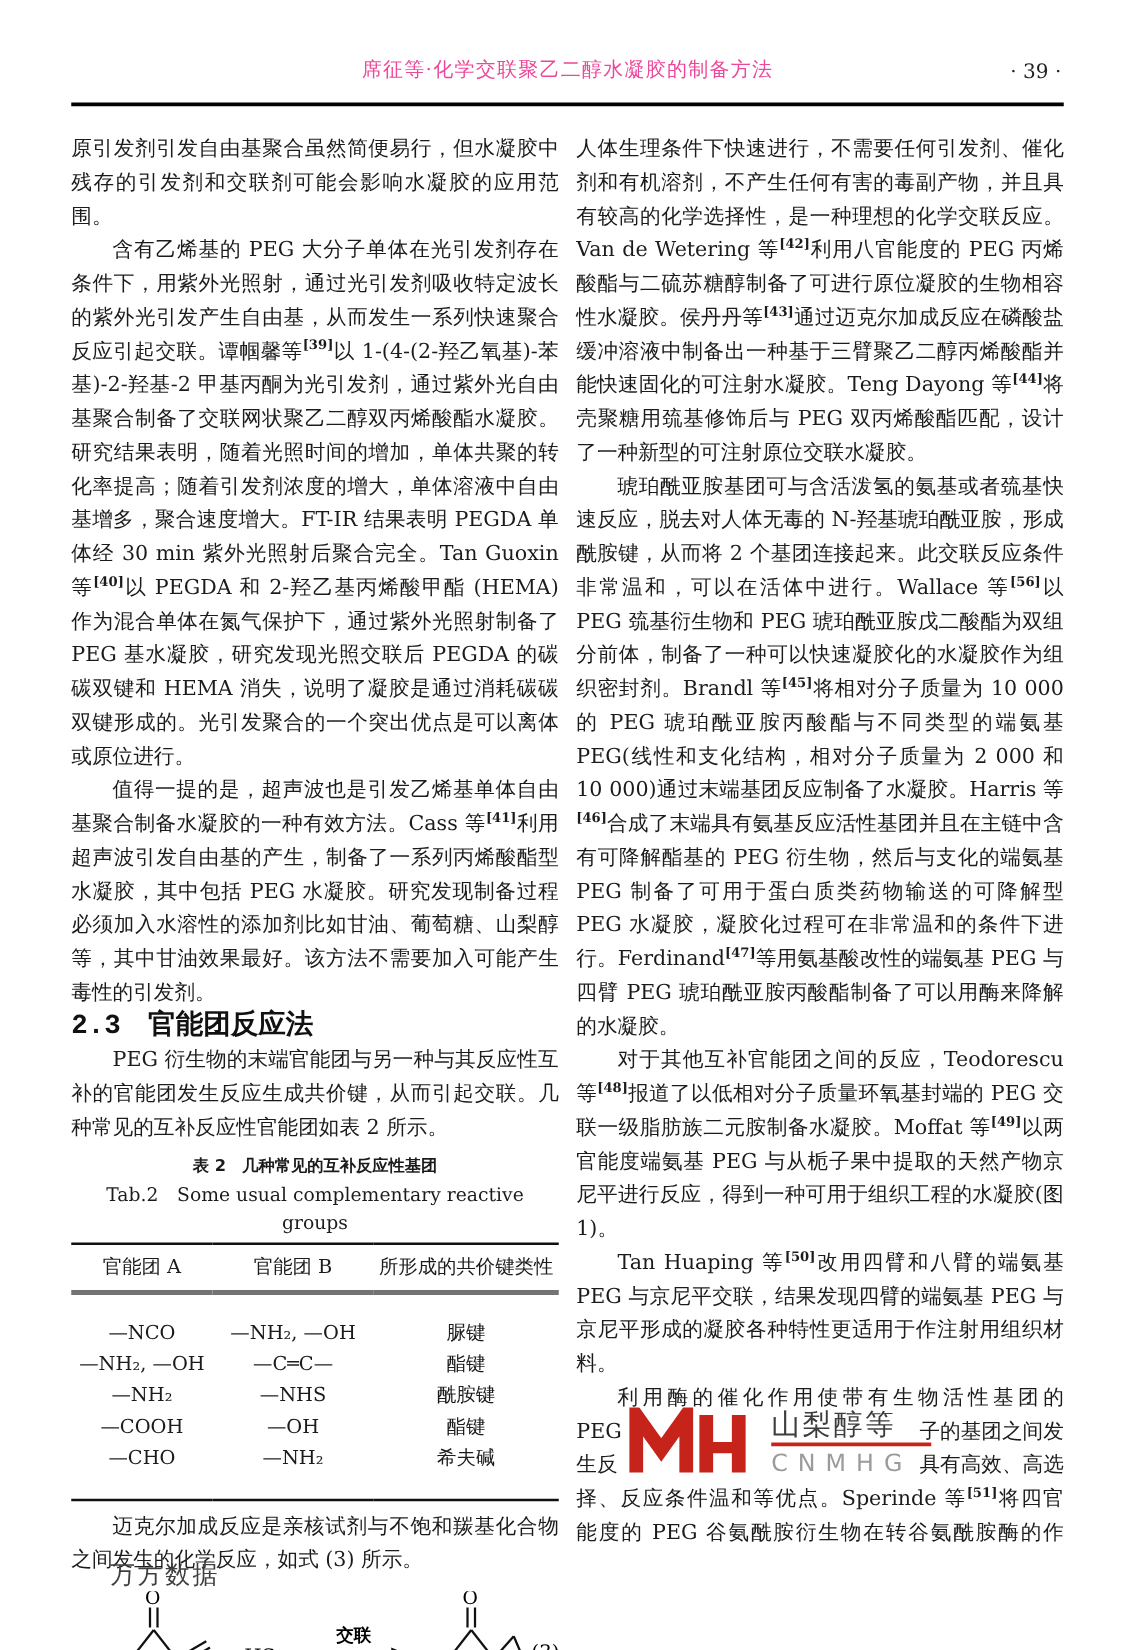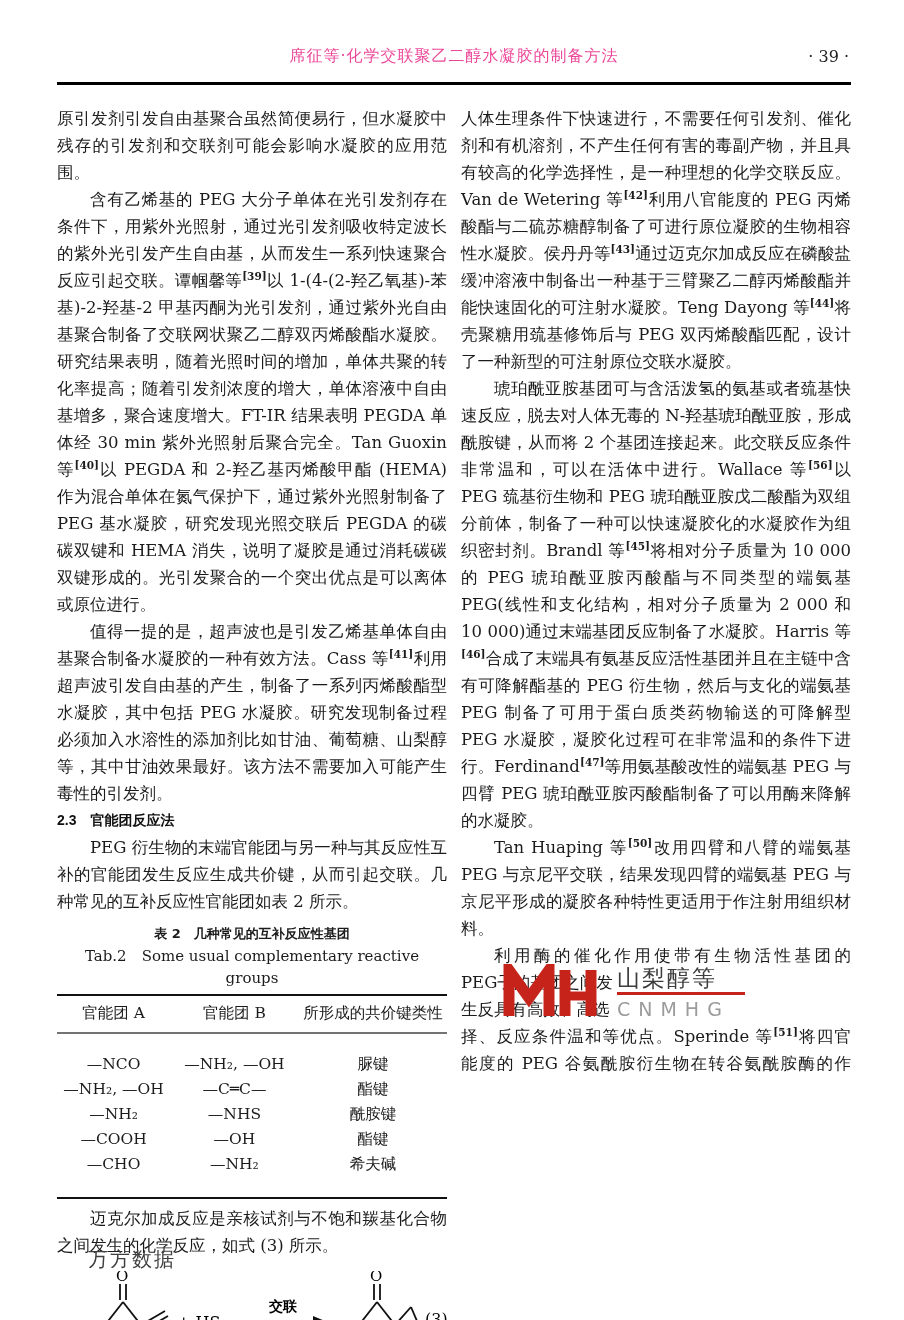--- a/index.html
+++ b/index.html
@@ -11,41 +11,41 @@
   .header .title{display:block;text-align:center;font-size:16px;letter-spacing:1px;color:#ec4899;}
   .header .pageno{position:absolute;right:2px;top:1px;font-size:16px;color:#222;}
   .hrule{margin:10px 53px 0 57px;border-top:3px solid #000;}
 
   .columns{display:flex;gap:14px;margin:20px 53px 0 57px;}
   .col{width:390px;font-size:16.5px;line-height:27px;text-align:justify;}
   p{margin:0;}
   .indent{text-indent:2em;}
   sup{font-size:10.5px;line-height:0;font-weight:bold;}
 
-  h3.sect{font-family:Liberation Sans, sans-serif;font-size:14px;
+  h3.sect{font-family:Liberation Mono, monospace;font-size:22px;
           font-weight:700;margin:0;line-height:27px;color:#111;}
 
   .tablecap-cn{text-align:center;font-family:"DejaVu Sans","Liberation Sans",sans-serif;
                font-weight:700;font-size:13px;margin-top:8px;line-height:22px;}
   .tablecap-en{text-align:center;font-size:15px;line-height:22px;}
   table.cmp{width:100%;border-collapse:collapse;margin-top:5px;
             border-top:2.5px solid #111;border-bottom:2.5px solid #111;}
-  table.cmp th{font-weight:400;font-size:15.5px;padding:4px 0 5px;border-bottom:2px solid #737373;text-align:center;}
+  table.cmp th{font-weight:400;font-size:15.5px;padding:4px 0 5px;border-bottom:4px solid #737373;text-align:center;}
   table.cmp td{text-align:center;font-size:15.5px;line-height:25px;padding:0;}
   table.cmp tr.first td{padding-top:18px;}
   table.cmp tr.last td{padding-bottom:20px;}
 
   .eq{margin:12px 0 4px;}
   .eq svg{display:block;}
   .eq text{font-family:"DejaVu Serif","Liberation Serif",serif;}
 
   .lastpara{position:relative;}
   .jline{text-align:justify;text-align-last:justify;line-height:27px;}
   .jline.first{text-indent:2em;}
-  .fragline{display:flex;justify-content:flex-start;line-height:27px;}
+  .fragline{display:flex;justify-content:space-between;line-height:27px;}
 
   .watermark{position:absolute;left:38px;top:22px;display:flex;align-items:flex-start;gap:10px;z-index:5;}
   .wm-textblock{padding-top:1px;}
   .wm-cn{font-family:"DejaVu Sans","Liberation Sans",sans-serif;font-size:23px;color:#3d3d3d;
          letter-spacing:2px;line-height:26px;white-space:nowrap;}
   .wm-underline{height:3px;background:#c6241b;margin:1px 0 3px;width:128px;}
   .wm-en{font-family:"DejaVu Sans","Liberation Sans",sans-serif;font-size:19px;color:#9b9b9b;
          letter-spacing:8px;line-height:22px;white-space:nowrap;}
 
   .footer-wm{position:absolute;left:88px;top:1246px;
@@ -142,20 +142,21 @@
           <text x="356" y="66" font-size="16">S····</text>
           <text x="368" y="54" font-size="16">(3)</text>
         </svg>
       </div>
 
     </div>
 
     <div class="col">
       <p>人体生理条件下快速进行，不需要任何引发剂、催化剂和有机溶剂，不产生任何有害的毒副产物，并且具有较高的化学选择性，是一种理想的化学交联反应。Van de Wetering 等<sup>[42]</sup>利用八官能度的 PEG 丙烯酸酯与二硫苏糖醇制备了可进行原位凝胶的生物相容性水凝胶。侯丹丹等<sup>[43]</sup>通过迈克尔加成反应在磷酸盐缓冲溶液中制备出一种基于三臂聚乙二醇丙烯酸酯并能快速固化的可注射水凝胶。Teng Dayong 等<sup>[44]</sup>将壳聚糖用巯基修饰后与 PEG 双丙烯酸酯匹配，设计了一种新型的可注射原位交联水凝胶。</p>
       <p class="indent">琥珀酰亚胺基团可与含活泼氢的氨基或者巯基快速反应，脱去对人体无毒的 N-羟基琥珀酰亚胺，形成酰胺键，从而将 2 个基团连接起来。此交联反应条件非常温和，可以在活体中进行。Wallace 等<sup>[56]</sup>以 PEG 巯基衍生物和 PEG 琥珀酰亚胺戊二酸酯为双组分前体，制备了一种可以快速凝胶化的水凝胶作为组织密封剂。Brandl 等<sup>[45]</sup>将相对分子质量为 10 000 的 PEG 琥珀酰亚胺丙酸酯与不同类型的端氨基 PEG(线性和支化结构，相对分子质量为 2 000 和 10 000)通过末端基团反应制备了水凝胶。Harris 等<sup>[46]</sup>合成了末端具有氨基反应活性基团并且在主链中含有可降解酯基的 PEG 衍生物，然后与支化的端氨基 PEG 制备了可用于蛋白质类药物输送的可降解型 PEG 水凝胶，凝胶化过程可在非常温和的条件下进行。Ferdinand<sup>[47]</sup>等用氨基酸改性的端氨基 PEG 与四臂 PEG 琥珀酰亚胺丙酸酯制备了可以用酶来降解的水凝胶。</p>
+      <p class="indent">对于其他互补官能团之间的反应，Teodorescu 等<sup>[48]</sup>报道了以低相对分子质量环氧基封端的 PEG 交联一级脂肪族二元胺制备水凝胶。Moffat 等<sup>[49]</sup>以两官能度端氨基 PEG 与从栀子果中提取的天然产物京尼平进行反应，得到一种可用于组织工程的水凝胶(图 1)。</p>
       <p class="indent">Tan Huaping 等<sup>[50]</sup>改用四臂和八臂的端氨基 PEG 与京尼平交联，结果发现四臂的端氨基 PEG 与京尼平形成的凝胶各种特性更适用于作注射用组织材料。</p>
 
       <div class="lastpara">
         <div class="jline first">利用酶的催化作用使带有生物活性基团的</div>
         <div class="fragline">
           <span>PEG</span>
           <span>子的基团之间发</span>
         </div>
         <div class="fragline">
           <span>生反</span>

